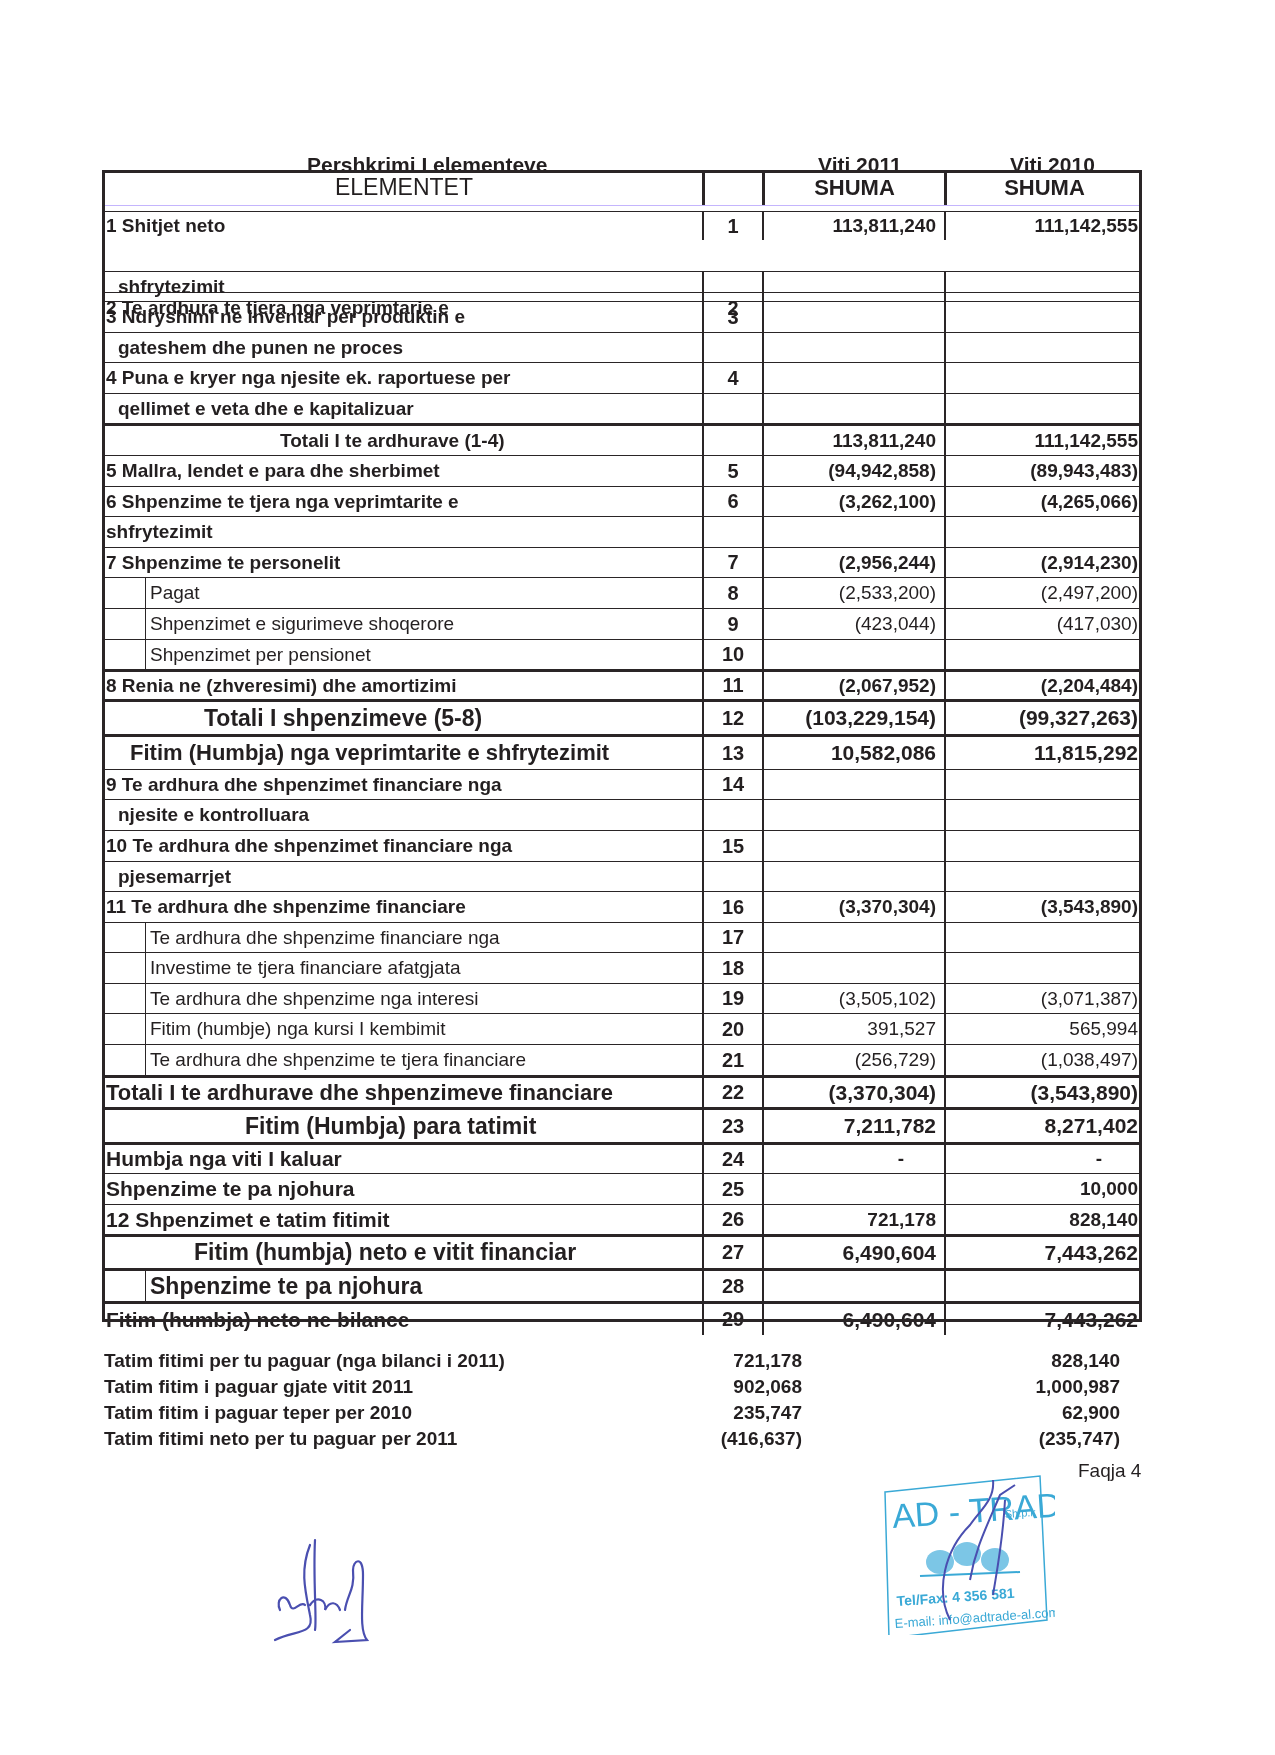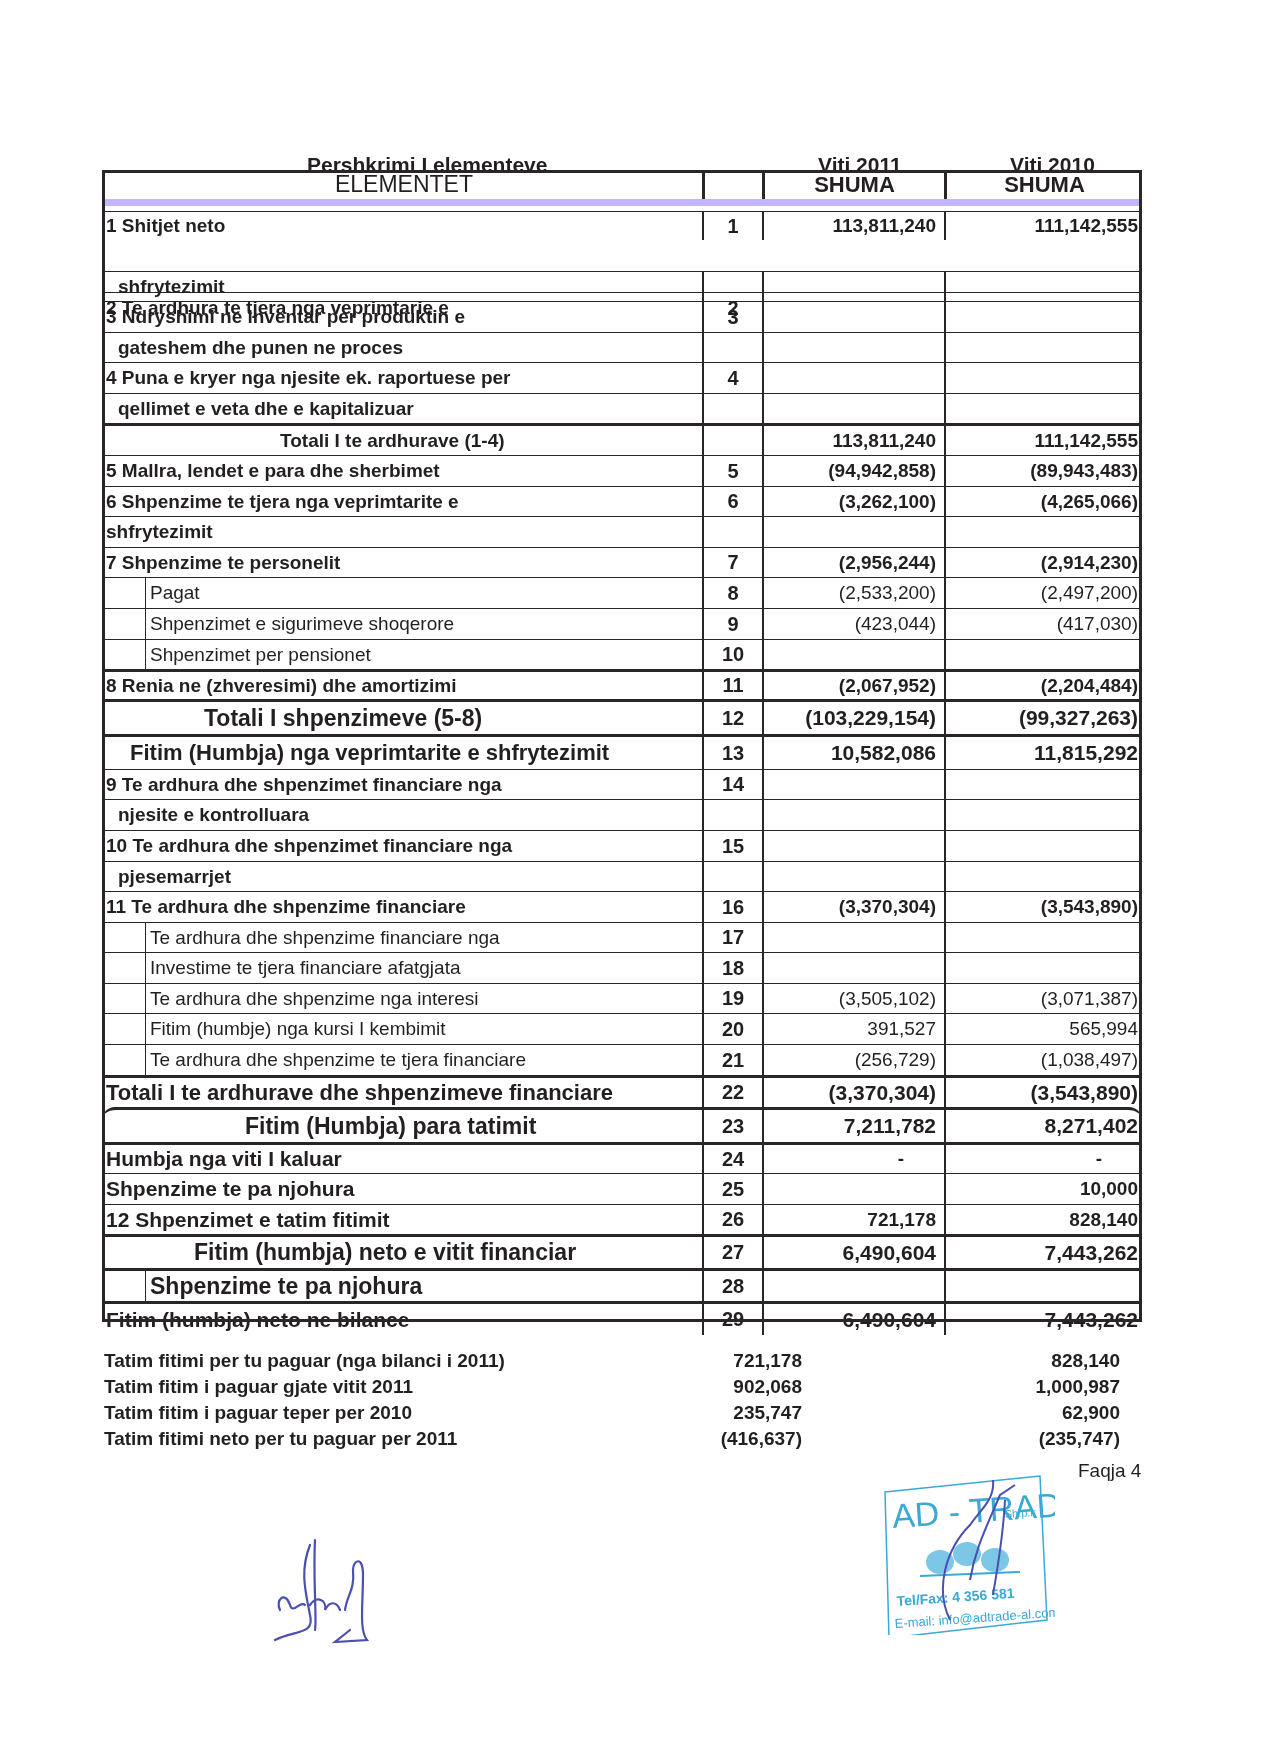--- a/index.html
+++ b/index.html
@@ -16,21 +16,21 @@
   .c-label.cont { padding-left:16px; }
   .c-label.center { justify-content:center; }
   .c-label.big { font-size:23px; }
   .c-label.big2 { font-size:22px; }
   .c-no { left:600px; width:60px; border-left:2px solid #2a2526; justify-content:center; font-weight:bold; font-size:20px; }
   .c-v1 { left:660px; width:182px; border-left:2px solid #2a2526; justify-content:flex-end; padding-right:8px; font-weight:bold; font-size:19px; }
   .c-v2 { left:842px; width:198px; border-left:2px solid #2a2526; justify-content:flex-end; padding-right:4px; font-weight:bold; font-size:19px; }
   .norm { font-weight:normal !important; }
   .bigv { font-size:21px !important; }
   .frame { position:absolute; left:102px; top:170px; width:1040px; height:1152px; box-sizing:border-box; border:3px solid #2a2526; pointer-events:none; }
-  .hdr { position:absolute; left:0; top:0; width:1040px; height:36px; box-sizing:border-box; border-bottom:7px solid #c4b5fd; }
+  .hdr { position:absolute; left:0; top:0; width:1040px; height:36px; box-sizing:border-box; border-bottom:1px solid #c4b5fd; }
   .hdr .cell { font-size:23px; font-weight:normal; justify-content:center; }
   .hdr .c-v1, .hdr .c-v2 { font-weight:bold; font-size:22px; padding-right:0; }
   .hdr .c-no { border-left:3px solid #2a2526; }
   .hdr .c-v1 { border-left:3px solid #2a2526; }
   .hdr .c-v2 { border-left:3px solid #2a2526; }
   .notes { position:absolute; left:102px; top:1350px; width:1040px; font-weight:bold; font-size:19px; }
   .note { position:absolute; left:0; width:1040px; height:26px; }
   .note .nl { position:absolute; left:2px; top:0; }
   .note .n1 { position:absolute; right:340px; top:0; }
   .note .n2 { position:absolute; right:22px; top:0; }
@@ -220,21 +220,21 @@
         <div class="cell c-no">21</div>
         <div class="cell c-v1 norm">(256,729)</div>
         <div class="cell c-v2 norm">(1,038,497)</div>
       </div>
       <div class="row thick" style="top: 905px; height: 32px;">
         <div class="cell c-label big2">Totali I te ardhurave dhe shpenzimeve financiare</div>
         <div class="cell c-no">22</div>
         <div class="cell c-v1 bigv">(3,370,304)</div>
         <div class="cell c-v2 bigv">(3,543,890)</div>
       </div>
-      <div class="row thick" style="top: 937px; height: 35px; border-radius: 13px;">
+      <div class="row thick" style="top: 937px; height: 35px;">
         <div class="cell c-label center big" style="justify-content: flex-start; padding-left: 143px;">Fitim (Humbja) para tatimit</div>
         <div class="cell c-no">23</div>
         <div class="cell c-v1 bigv">7,211,782</div>
         <div class="cell c-v2 bigv">8,271,402</div>
       </div>
       <div class="row thick" style="top: 972px; height: 31px;">
         <div class="cell c-label" style="font-size: 21px;">Humbja nga viti I kaluar</div>
         <div class="cell c-no">24</div>
         <div class="cell c-v1" style="justify-content: flex-end; padding-right: 40px;">-</div>
         <div class="cell c-v2" style="padding-right: 40px;">-</div>

